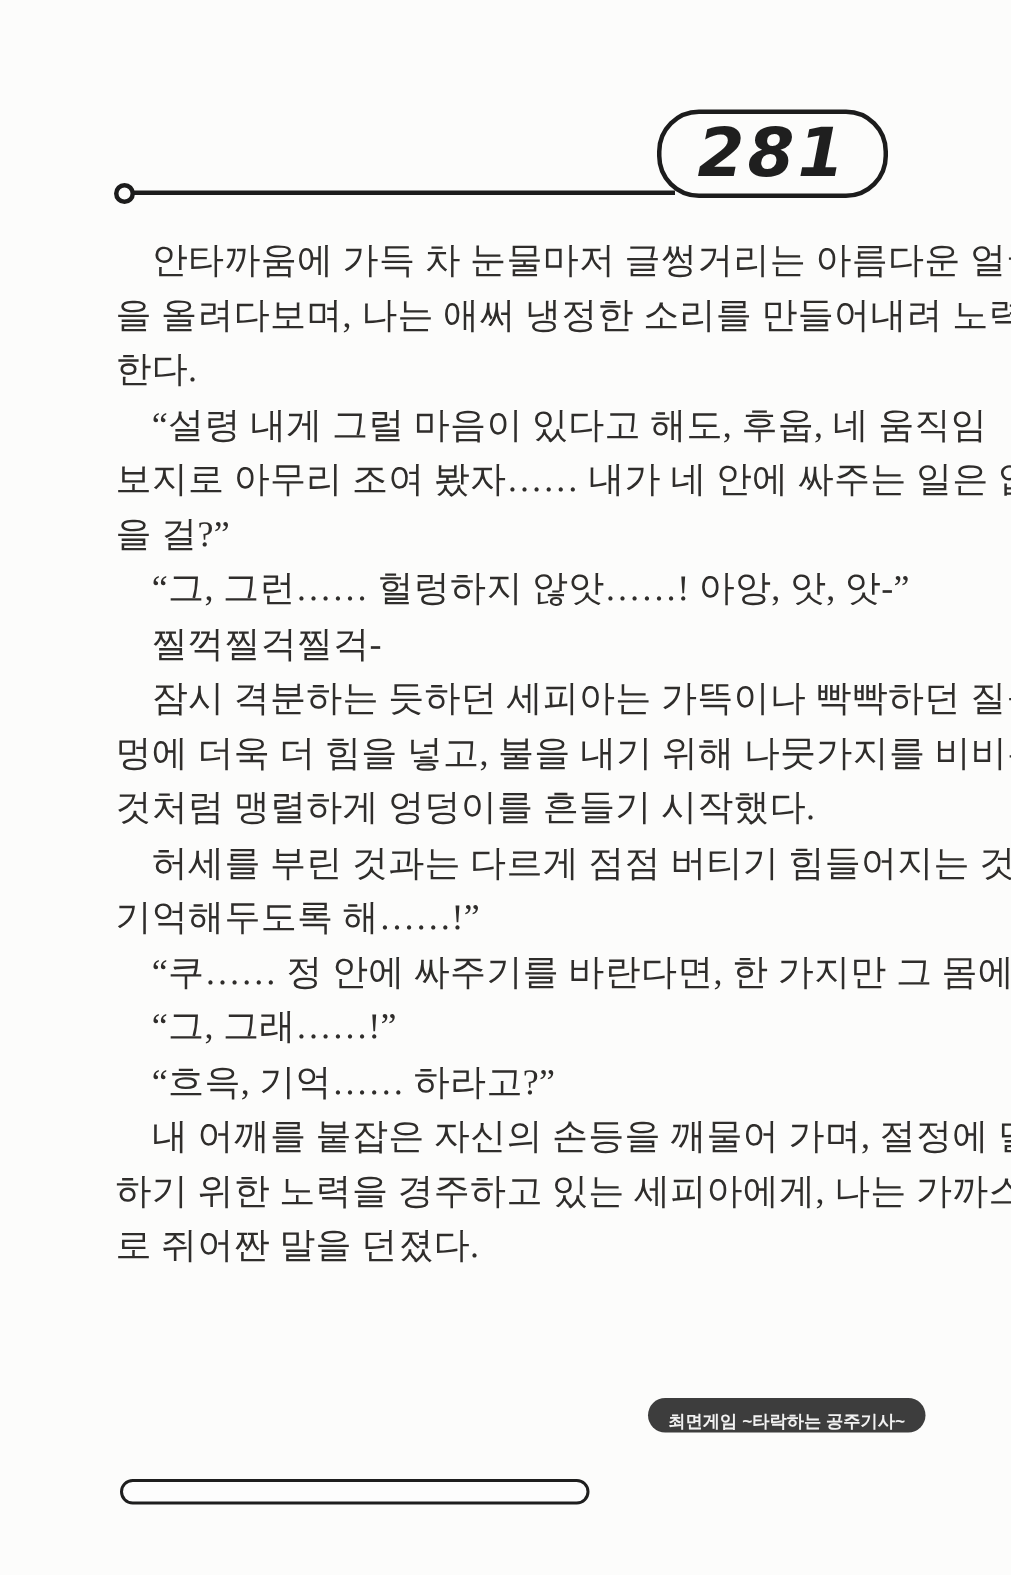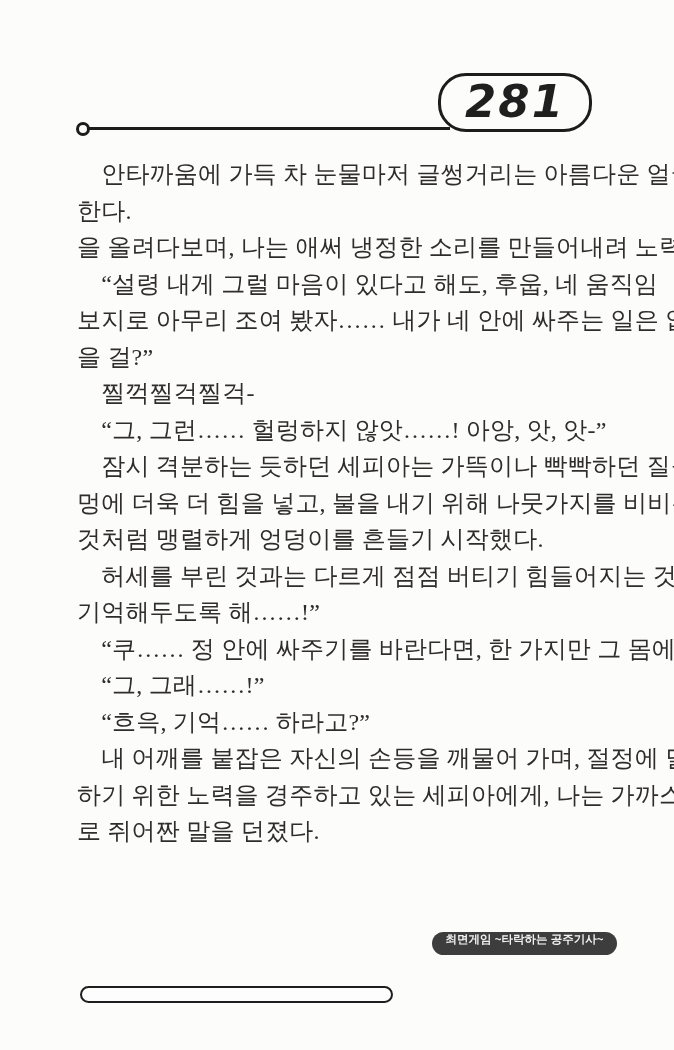--- a/index.html
+++ b/index.html
@@ -92,21 +92,21 @@
   }
   .book-title-badge {
     position: absolute;
     left: 432px;
     top: 932px;
     width: 185px;
     height: 23px;
     border-radius: 11.5px;
     background: #3d3d3d;
     display: flex;
-    align-items: flex-start;
+    align-items: flex-end;
     justify-content: center;
   }
   .book-title-badge .title {
     font-family: "Liberation Sans", "DejaVu Sans", sans-serif;
     font-size: 11.5px;
     font-weight: bold;
     color: #f2f2f2;
     white-space: nowrap;
     letter-spacing: 0px;
   }
@@ -117,27 +117,27 @@
 <div class="page">
 
   <div class="header-rule"></div>
   <div class="header-rule-end-dot"></div>
   <div class="page-number-pill">
     <span class="num">281</span>
   </div>
 
   <div class="body-text">
     <div class="text-line">　안타까움에 가득 차 눈물마저 글썽거리는 아름다운 얼굴</div>
+    <div class="text-line">을 올려다보며, 나는 애써 냉정한 소리를 만들어내려 노력</div>
     <div class="text-line">한다.</div>
-    <div class="text-line">을 올려다보며, 나는 애써 냉정한 소리를 만들어내려 노력</div>
     <div class="text-line">　“설령 내게 그럴 마음이 있다고 해도, 후웁, 네 움직임</div>
     <div class="text-line">보지로 아무리 조여 봤자…… 내가 네 안에 싸주는 일은 없</div>
     <div class="text-line">을 걸?”</div>
+    <div class="text-line">　“그, 그런…… 헐렁하지 않앗……! 아앙, 앗, 앗-”</div>
     <div class="text-line">　찔꺽찔걱찔걱-</div>
-    <div class="text-line">　“그, 그런…… 헐렁하지 않앗……! 아앙, 앗, 앗-”</div>
     <div class="text-line">　잠시 격분하는 듯하던 세피아는 가뜩이나 빡빡하던 질구</div>
     <div class="text-line">멍에 더욱 더 힘을 넣고, 불을 내기 위해 나뭇가지를 비비는</div>
     <div class="text-line">것처럼 맹렬하게 엉덩이를 흔들기 시작했다.</div>
     <div class="text-line">　허세를 부린 것과는 다르게 점점 버티기 힘들어지는 것을</div>
     <div class="text-line">기억해두도록 해……!”</div>
     <div class="text-line">　“쿠…… 정 안에 싸주기를 바란다면, 한 가지만 그 몸에</div>
     <div class="text-line">　“그, 그래……!”</div>
     <div class="text-line">　“흐윽, 기억…… 하라고?”</div>
     <div class="text-line">　내 어깨를 붙잡은 자신의 손등을 깨물어 가며, 절정에 달</div>
     <div class="text-line">하기 위한 노력을 경주하고 있는 세피아에게, 나는 가까스</div>

